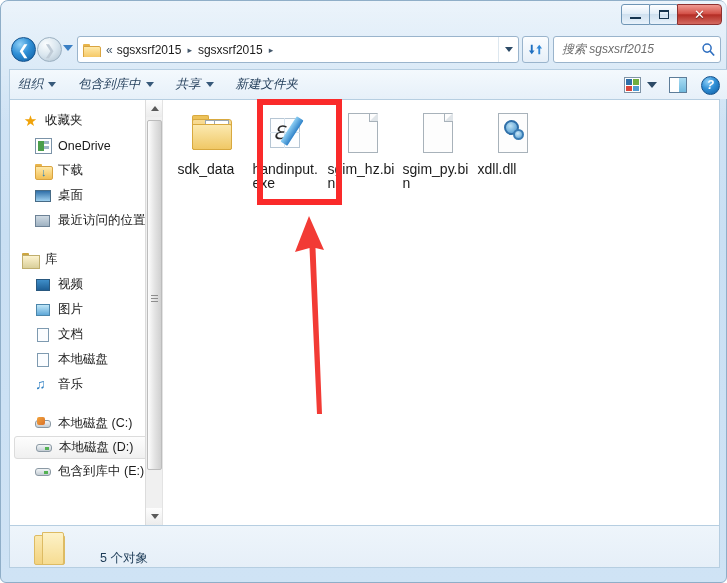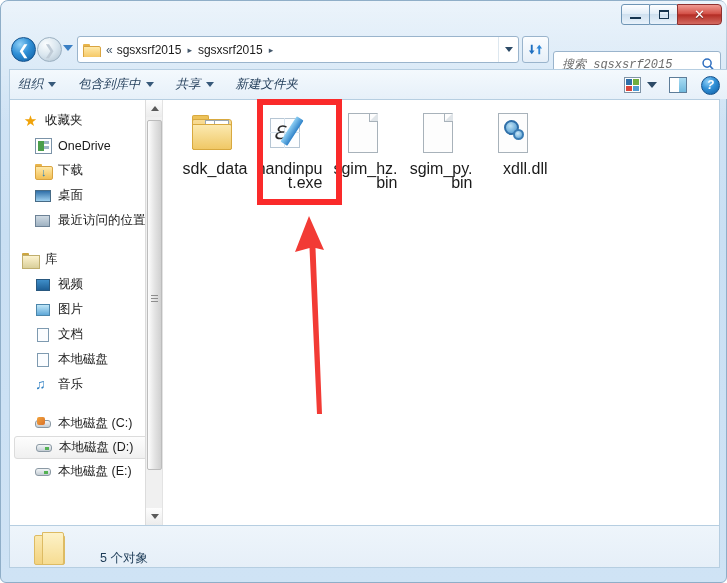--- a/index.html
+++ b/index.html
@@ -94,23 +94,23 @@
     border-left: 1px solid #dde7ef;
   }
   .chev-down { width:0;height:0;border-left:4px solid transparent;border-right:4px solid transparent;border-top:5px solid #2c4a66; }
   #refresh-button {
     position: absolute; left: 521px; top: 5px; width: 27px; height: 27px;
     border: 1px solid #9ab4cc; border-radius: 3px;
     background: linear-gradient(180deg,#fbfdff,#e6eff8);
     display:flex; align-items:center; justify-content:center;
   }
   #search-box {
-    position: absolute; left: 552px; top: 20px; width: 168px; height: 27px;
+    position: absolute; left: 552px; top: 5px; width: 168px; height: 27px;
     background: #ffffff; border: 1px solid #9ab4cc; border-radius: 3px;
-    display: flex; align-items: center; padding: 0 4px 0 8px; font-family: Liberation Mono, monospace;
+    display: flex; align-items: center; padding: 0 4px 0 8px;
   }
   #search-placeholder {
     flex: 1; font-style: italic; font-size: 12px; color: #6d6d6d; white-space: nowrap;
   }
 
   
   #toolbar {
     position: absolute; left: 8px; top: 68px; width: 722px; height: 30px;
     background: linear-gradient(180deg,#f4f9fd 0%, #e6f0f9 100%);
     border: 1px solid #b6cee1; border-bottom: none;
@@ -206,21 +206,21 @@
   #file-grid {
     position: absolute; left: 12px; top: 6px;
     display: flex; gap: 0px;
   }
   .file-item {
     width: 75px; padding-top: 4px;
     display: flex; flex-direction: column; align-items: center;
   }
   .file-icon-wrap { width: 48px; height: 48px; position: relative; margin-bottom: 4px; }
   .file-label {
-    font-size: 16px; color: #1b1b1b; text-align: right; line-height: 14px;
+    font-size: 14px; color: #1b1b1b; text-align: left; line-height: 14px;
     word-break: break-all; width: 70px;
   }
 
   
   .fi-folder-docs .back { position:absolute; left:3px; top:9px; width:40px; height:31px;
     background: linear-gradient(180deg,#f8dc96,#edc259); border:1px solid #d8a93f; border-radius:2px 3px 2px 2px; }
   .fi-folder-docs .tab { position:absolute; left:3px; top:5px; width:17px; height:6px;
     background:#edc259; border:1px solid #d8a93f; border-bottom:none; border-radius:2px 2px 0 0; }
   .fi-folder-docs .pg1 { position:absolute; left:16px; top:10px; width:15px; height:24px; background:#fff; border:1px solid #9aa7b2; }
   .fi-folder-docs .pg2 { position:absolute; left:25px; top:10px; width:15px; height:24px; background:#fff; border:1px solid #9aa7b2; }
@@ -441,21 +441,21 @@
         <div class="nav-row child selected">
           <span class="nav-ico">
               <i class="ico-drive"></i>
             </span>
           <span>本地磁盘 (D:)</span>
         </div>
         <div class="nav-row child">
           <span class="nav-ico">
               <i class="ico-drive"></i>
             </span>
-          <span>本地磁盘 (E:)</span>
+          <span>包含到库中 (E:)</span>
         </div>
       </div>
 
       <div id="nav-scrollbar">
         <div class="sb-btn" id="sb-up">
           <i class="sb-tri-up"></i>
         </div>
         <div id="sb-thumb">
           <i></i>
         </div>

